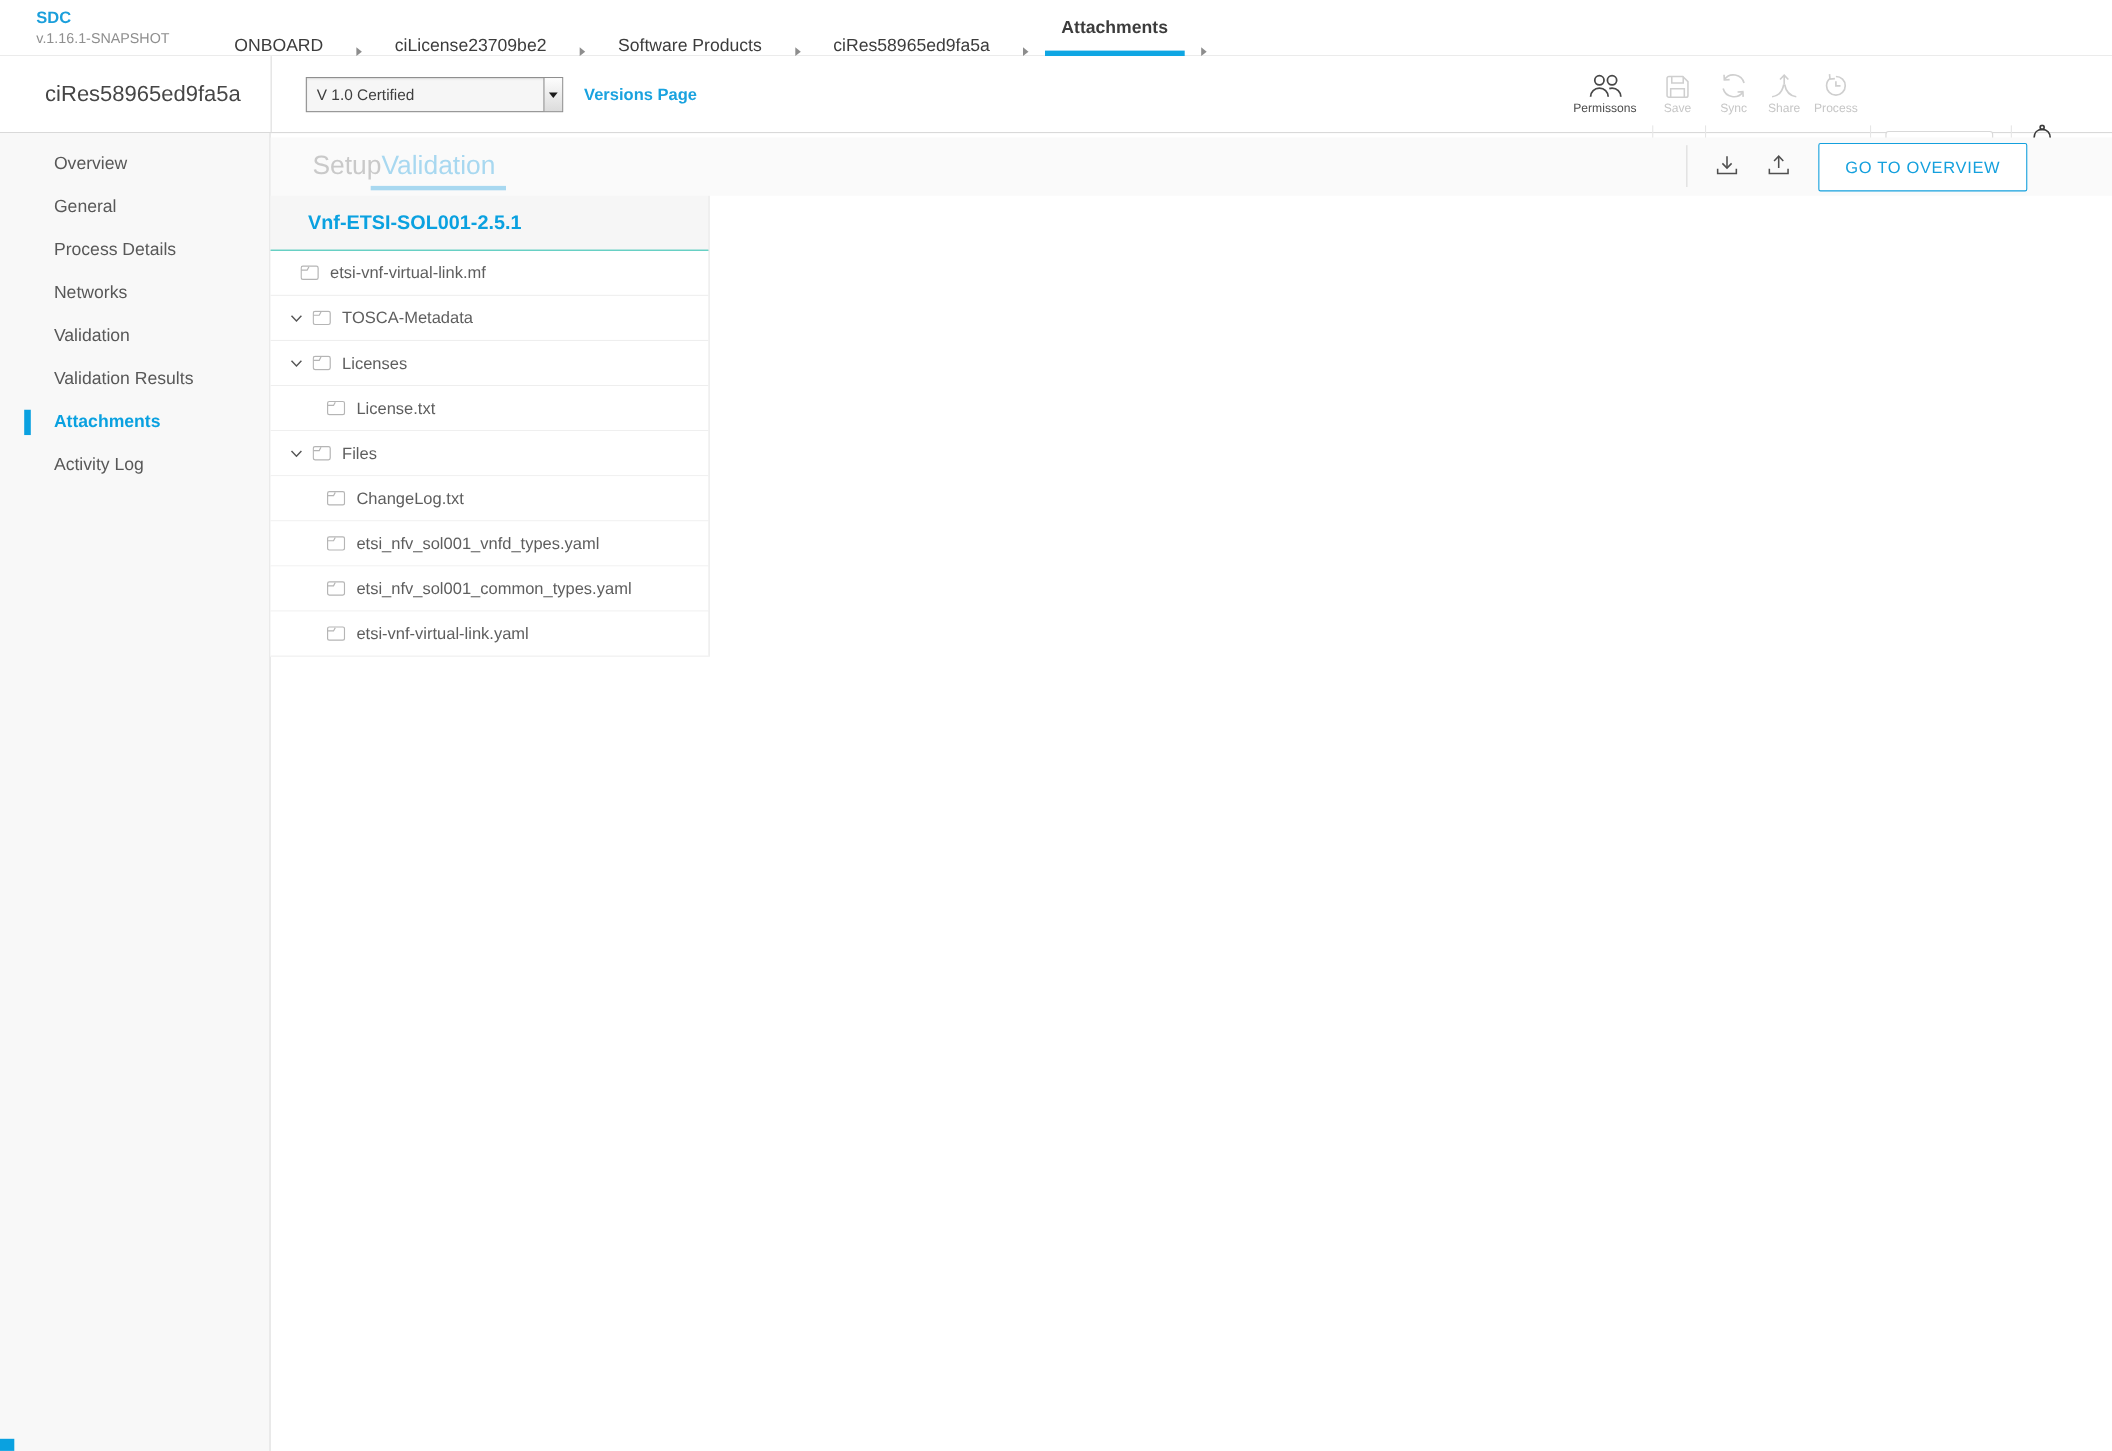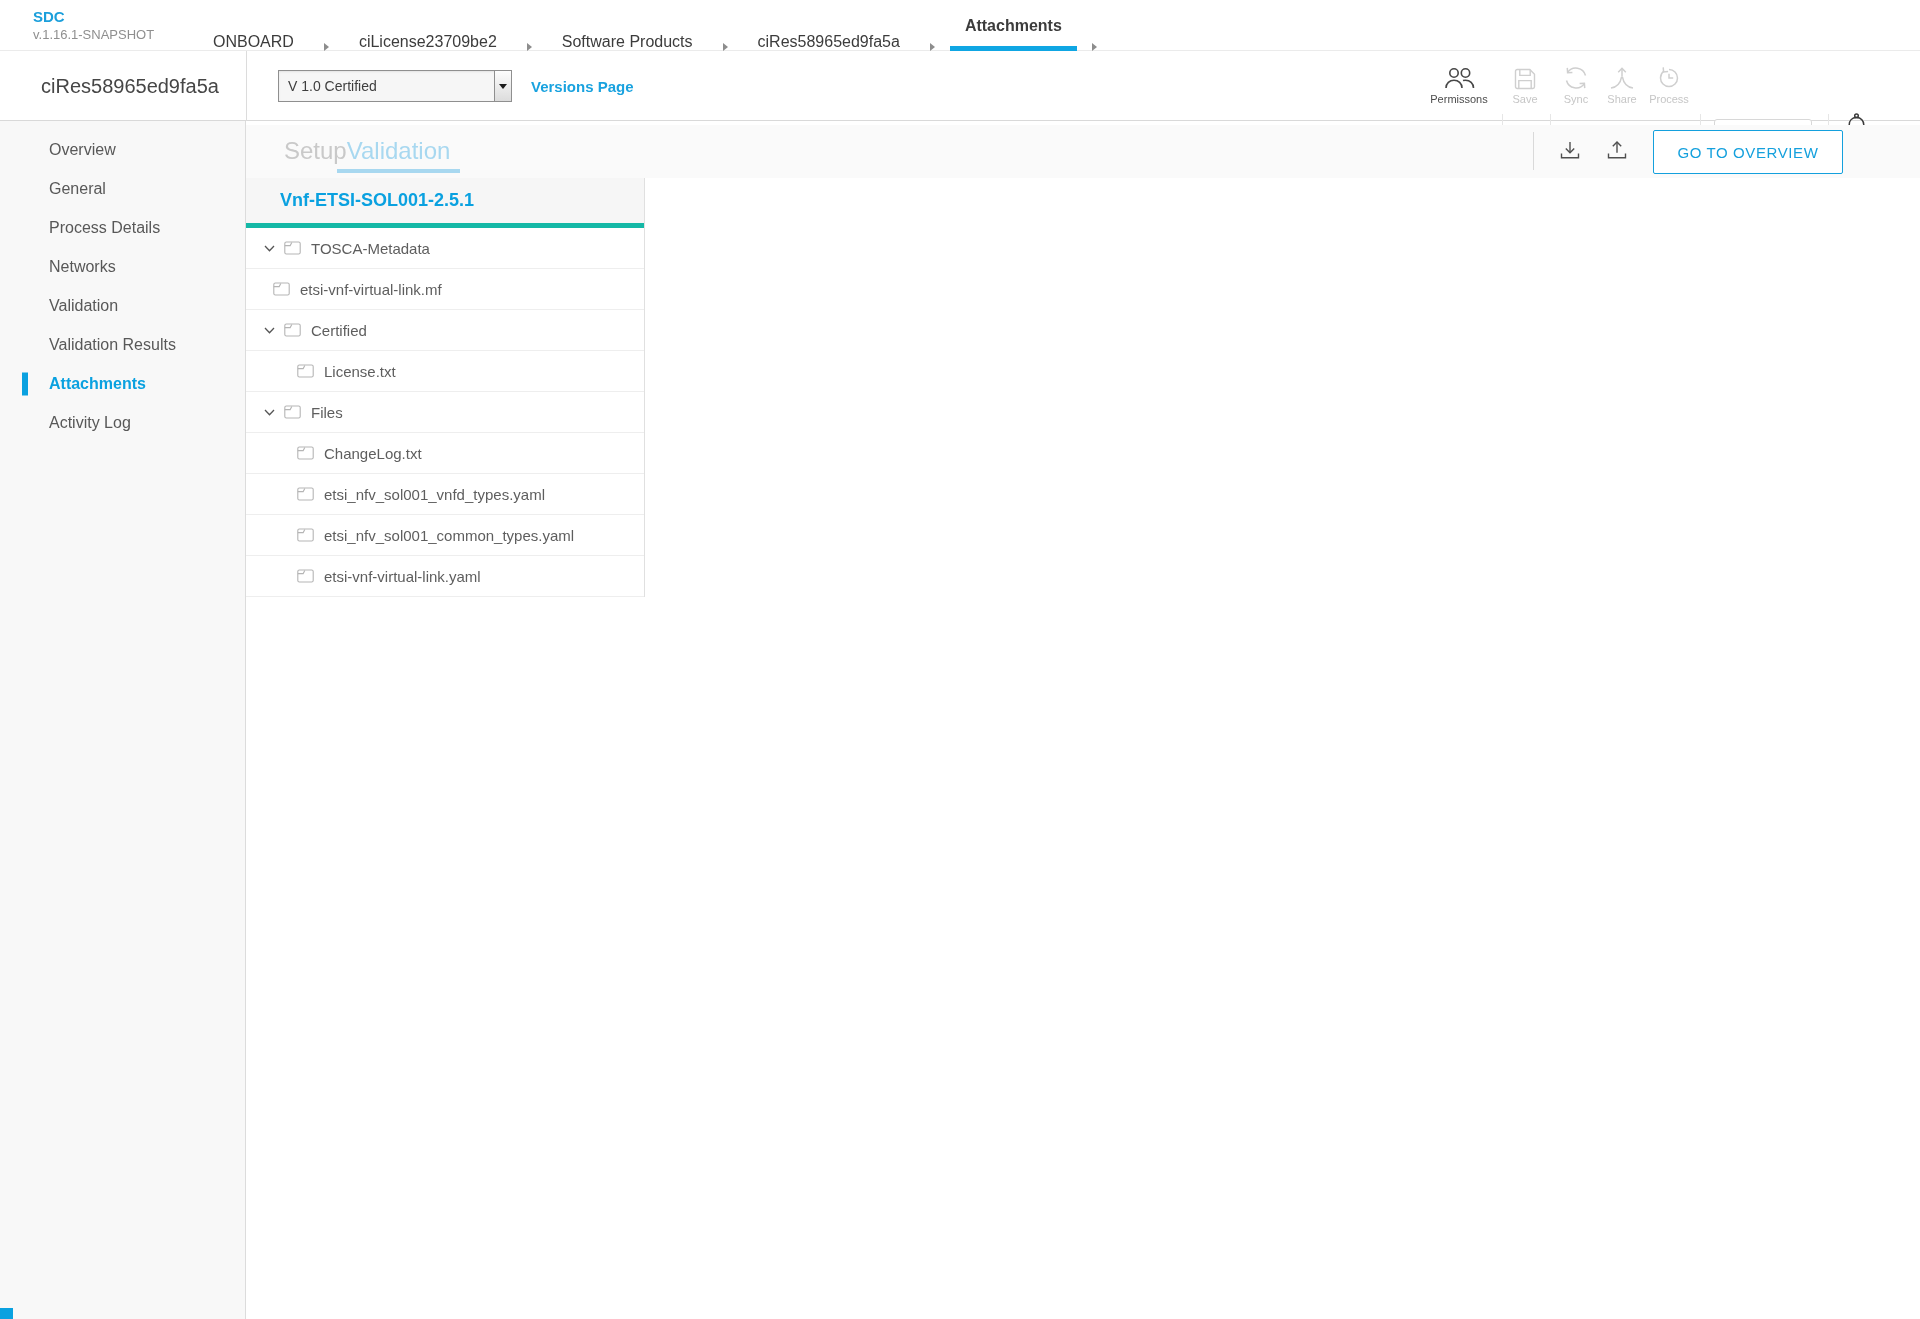--- a/index.html
+++ b/index.html
@@ -53,21 +53,21 @@
   .tab.active{color:#a8d8f0;}
   .tab.active::after{content:"";position:absolute;left:-10px;right:-10px;bottom:-7px;height:4px;background:#a8d8f0;}
   .strip-vdiv{position:absolute;left:1287px;top:7px;height:38px;width:1px;background:#d9d9d9;}
   .icon-btn{position:absolute;top:15px;color:#4f4f4f;cursor:pointer;}
   .icon-btn.dl{left:1313px;}
   .icon-btn.ul{left:1360px;}
   .go-overview{position:absolute;left:1407px;top:5px;width:190px;height:44px;box-sizing:border-box;border:1px solid #14a0dd;border-radius:2px;background:#fff;color:#14a0dd;font-size:15px;letter-spacing:.6px;display:flex;align-items:center;justify-content:center;cursor:pointer;}
 
   
   .tree-panel{position:absolute;left:246px;top:178px;width:399px;box-sizing:border-box;background:#fff;border-right:1px solid #e0e0e0;}
-  .tree-header{height:50px;box-sizing:border-box;background:#f6f6f6;border-bottom:5px solid #14b8a6;display:flex;align-items:center;padding-left:34px;font-size:18px;font-weight:700;color:#0aa1e0;text-align:right;}
+  .tree-header{height:50px;box-sizing:border-box;background:#f6f6f6;border-bottom:1px solid #14b8a6;display:flex;align-items:center;padding-left:34px;font-size:18px;font-weight:700;color:#0aa1e0;text-align:right;}
   .tree-row{height:41px;box-sizing:border-box;border-bottom:1px solid #eeeeee;display:flex;align-items:center;font-size:15px;color:#5e5e5e;cursor:pointer;background:#fff;}
   .tree-row .chev{color:#555;display:flex;margin-right:9px;}
   .tree-row .fico{color:#b5b5b5;display:flex;margin-right:10px;}
   .tree-row.r-file0{padding-left:27px;}
   .tree-row.r-folder{padding-left:18px;}
   .tree-row.r-child{padding-left:51px;}
 
   .corner-marker{position:absolute;left:0;bottom:0;width:13px;height:11px;background:#0aa1e0;}
   svg{display:block;}
 </style>
@@ -231,65 +231,65 @@
             <path d="M2.5 13.5v4.2h17v-4.2"></path>
           </g>
         </svg>
     </div>
     <div class="go-overview">GO TO OVERVIEW</div>
   </div>
 
   <div class="tree-panel">
     <div class="tree-header">Vnf-ETSI-SOL001-2.5.1</div>
 
+    <div class="tree-row r-file0">
+      <span class="fico">
+          <svg width="17" height="14" viewBox="0 0 17 14">
+            <g fill="none" stroke="currentColor" stroke-width="1.1">
+              <rect x="0.8" y="1" width="15.4" height="12" rx="1.6"></rect>
+              <path d="M0.8 4.6h5.4l1.6-3"></path>
+            </g>
+          </svg>
+        </span>
+      <span>etsi-vnf-virtual-link.mf</span>
+    </div>
+
     <div class="tree-row r-folder">
       <span class="chev">
           <svg width="11" height="7" viewBox="0 0 11 7">
             <path d="M1 1l4.5 4.7L10 1" fill="none" stroke="currentColor" stroke-width="1.3"></path>
           </svg>
         </span>
       <span class="fico">
           <svg width="17" height="14" viewBox="0 0 17 14">
             <g fill="none" stroke="currentColor" stroke-width="1.1">
               <rect x="0.8" y="1" width="15.4" height="12" rx="1.6"></rect>
               <path d="M0.8 4.6h5.4l1.6-3"></path>
             </g>
           </svg>
         </span>
       <span>TOSCA-Metadata</span>
     </div>
 
-    <div class="tree-row r-file0">
-      <span class="fico">
-          <svg width="17" height="14" viewBox="0 0 17 14">
-            <g fill="none" stroke="currentColor" stroke-width="1.1">
-              <rect x="0.8" y="1" width="15.4" height="12" rx="1.6"></rect>
-              <path d="M0.8 4.6h5.4l1.6-3"></path>
-            </g>
-          </svg>
-        </span>
-      <span>etsi-vnf-virtual-link.mf</span>
-    </div>
-
 
     <div class="tree-row r-folder">
       <span class="chev">
           <svg width="11" height="7" viewBox="0 0 11 7">
             <path d="M1 1l4.5 4.7L10 1" fill="none" stroke="currentColor" stroke-width="1.3"></path>
           </svg>
         </span>
       <span class="fico">
           <svg width="17" height="14" viewBox="0 0 17 14">
             <g fill="none" stroke="currentColor" stroke-width="1.1">
               <rect x="0.8" y="1" width="15.4" height="12" rx="1.6"></rect>
               <path d="M0.8 4.6h5.4l1.6-3"></path>
             </g>
           </svg>
         </span>
-      <span>Certified</span>
+      <span>Licenses</span>
     </div>
 
     <div class="tree-row r-child">
       <span class="fico">
           <svg width="17" height="14" viewBox="0 0 17 14">
             <g fill="none" stroke="currentColor" stroke-width="1.1">
               <rect x="0.8" y="1" width="15.4" height="12" rx="1.6"></rect>
               <path d="M0.8 4.6h5.4l1.6-3"></path>
             </g>
           </svg>

